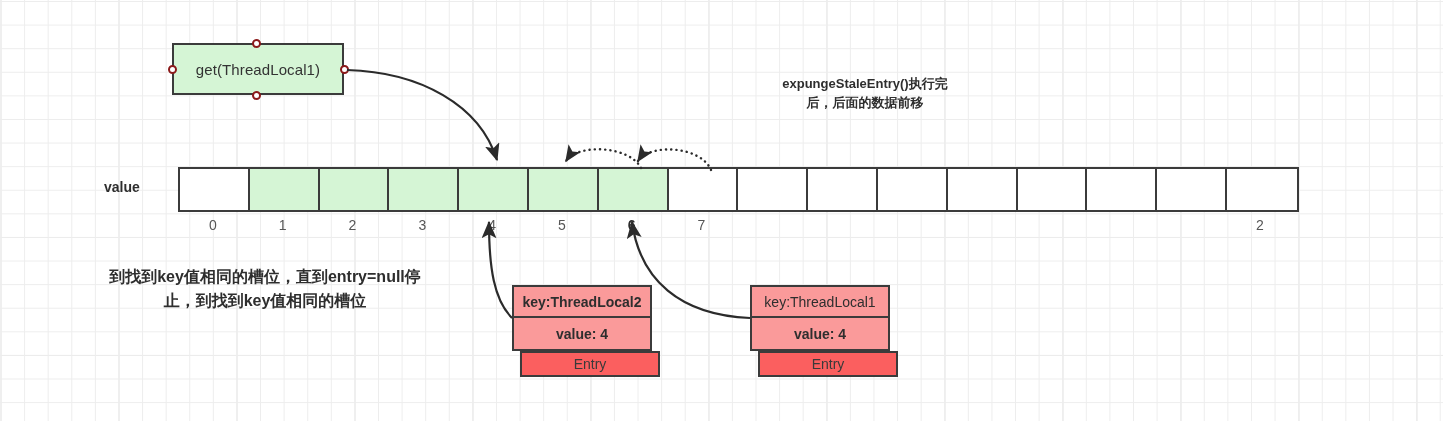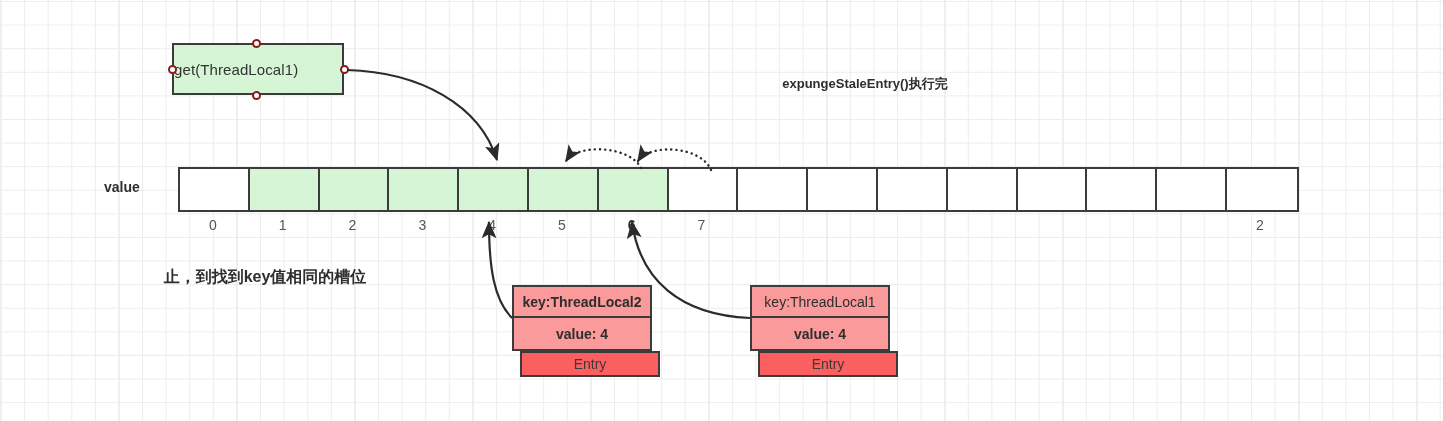--- a/index.html
+++ b/index.html
@@ -41,21 +41,21 @@
     position: absolute;
     left: 172px;
     top: 43px;
     width: 172px;
     height: 52px;
     background: #d5f5d5;
     border: 2px solid #3b3b3b;
     box-sizing: border-box;
     display: flex;
     align-items: center;
-    justify-content: flex-start;
+    justify-content: center;
     font-size: 15px;
     color: #333333;
     letter-spacing: 0.1px;
   }
   .port {
     position: absolute;
     width: 9px;
     height: 9px;
     border-radius: 50%;
     background: #ffffff;
@@ -173,20 +173,21 @@
   <div class="node-get">
     <span>get(ThreadLocal1)</span>
   </div>
   <div class="port" style="left:252px; top:38.5px;"></div>
   <div class="port" style="left:167.5px; top:65px;"></div>
   <div class="port" style="left:340px; top:65px;"></div>
   <div class="port" style="left:252px; top:91px;"></div>
 
   <div class="headline">
     <div>expungeStaleEntry()执行完</div>
+    <div>后，后面的数据前移</div>
   </div>
 
   <div class="table-label">value</div>
   <div class="table-row" id="table-row">
       <div class="cell"></div>
       <div class="cell filled"></div>
       <div class="cell filled"></div>
       <div class="cell filled"></div>
       <div class="cell filled"></div>
       <div class="cell filled"></div>
@@ -214,20 +215,21 @@
       <div class="idx"></div>
       <div class="idx"></div>
       <div class="idx"></div>
       <div class="idx"></div>
       <div class="idx"></div>
       <div class="idx"></div>
       <div class="idx">2</div>
     </div>
 
   <div class="note">
+    <div>到找到key值相同的槽位，直到entry=null停</div>
     <div>止，到找到key值相同的槽位</div>
   </div>
 
   <div class="entry-group" style="left:512px; top:285px;">
     <div class="entry-kv">
       <div class="kv-row key bold">key:ThreadLocal2</div>
       <div class="kv-row bold">value: 4</div>
     </div>
     <div class="entry-foot">Entry</div>
   </div>

